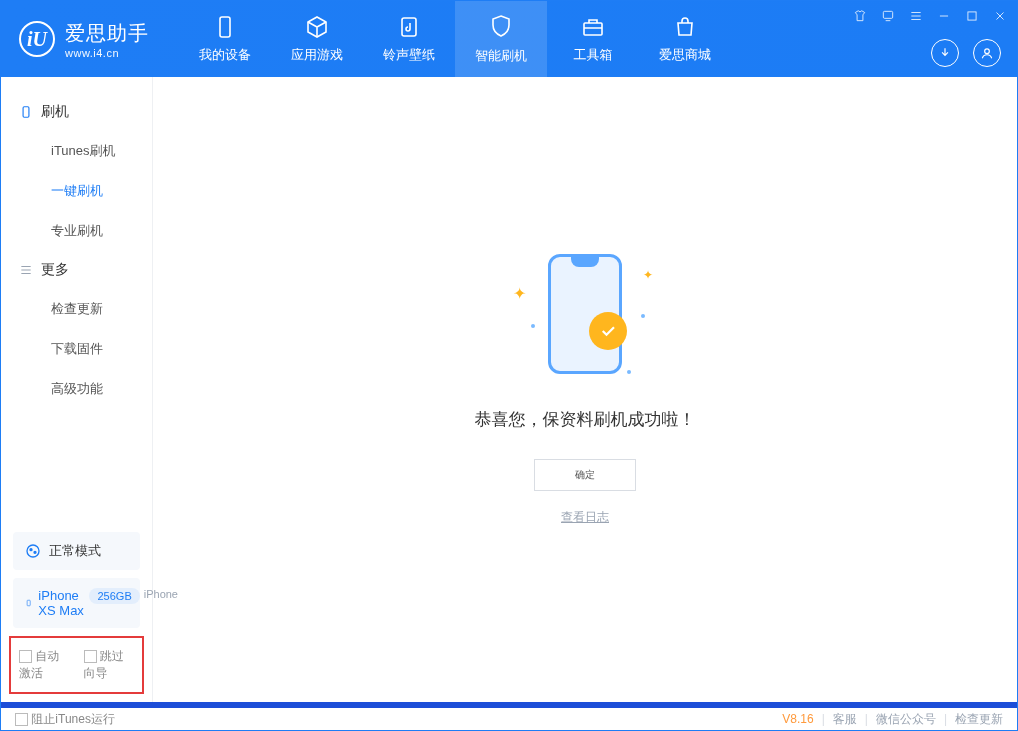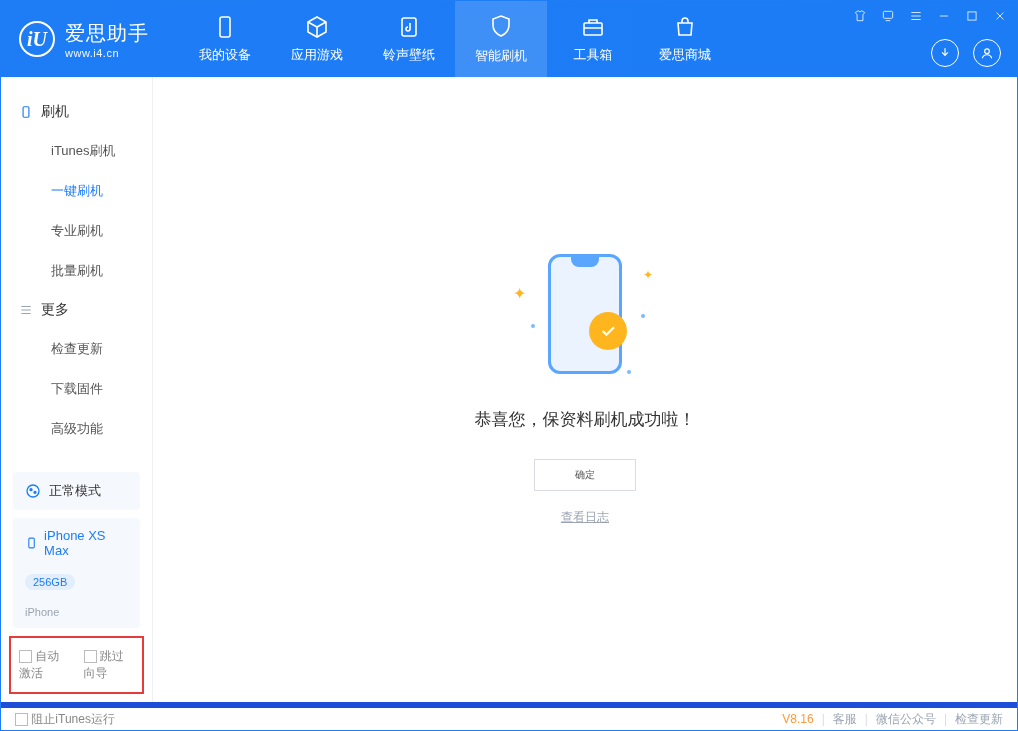--- a/index.html
+++ b/index.html
@@ -27,21 +27,21 @@
 
 .body { display: flex; height: calc(100% - 76px - 28px); }
 
 .sidebar { width: 152px; border-right: 1px solid #eef0f3; padding-top: 16px; position: relative; }
 .group-header { display: flex; align-items: center; gap: 8px; padding: 10px 18px; color: #333; font-size: 14px; font-weight: 500; }
 .group-header svg { width: 14px; height: 14px; }
 .sub-item { padding: 11px 18px 11px 50px; font-size: 13px; color: #555; cursor: pointer; }
 .sub-item.active { color: #1e7df5; }
 
 .mode-box, .device-box { margin: 8px 12px; background: #f5f8fc; border-radius: 4px; padding: 10px 12px; font-size: 13px; color: #333; display: flex; align-items: center; gap: 8px; }
-.device-box { flex-direction: column; align-items: flex-start; gap: 16px; }
+.device-box { flex-direction: row; align-items: flex-start; gap: 4px; }
 .device-name { color: #1e7df5; font-weight: 500; font-size: 13px; display: flex; align-items: center; gap: 6px; }
 .storage-pill { background: #e3eefc; color: #1e7df5; font-size: 11px; padding: 2px 8px; border-radius: 10px; display: inline-block; }
 .device-type { color: #9aa4b2; font-size: 11px; }
 
 .sidebar-bottom { position: absolute; bottom: 0; left: 0; right: 0; }
 .red-box { border: 2px solid #e43b3b; margin: 8px; padding: 10px 8px; display: flex; gap: 14px; align-items: center; font-size: 12px; color: #888; }
 .cb { width: 13px; height: 13px; border: 1px solid #bbb; display: inline-block; vertical-align: middle; }
 
 .main { flex: 1; position: relative; display: flex; flex-direction: column; align-items: center; justify-content: center; }
 .phone-illus { position: relative; width: 180px; height: 130px; margin-bottom: 24px; }
@@ -182,21 +182,20 @@
   <div class="sidebar">
     <div class="group-header">
       <svg viewBox="0 0 24 24" fill="none" stroke="#1e7df5" stroke-width="2">
           <rect x="7" y="3" width="10" height="18" rx="2"></rect>
         </svg>
       <span>刷机</span>
     </div>
     <div class="sub-item">iTunes刷机</div>
     <div class="sub-item active">一键刷机</div>
     <div class="sub-item">专业刷机</div>
-    <div class="sub-item">批量刷机</div>
 
     <div class="group-header">
       <svg viewBox="0 0 24 24" fill="none" stroke="#9aa4b2" stroke-width="2">
           <path d="M4 6h16M4 12h16M4 18h16"></path>
         </svg>
       <span>更多</span>
     </div>
     <div class="sub-item">检查更新</div>
     <div class="sub-item">下载固件</div>
     <div class="sub-item">高级功能</div>

